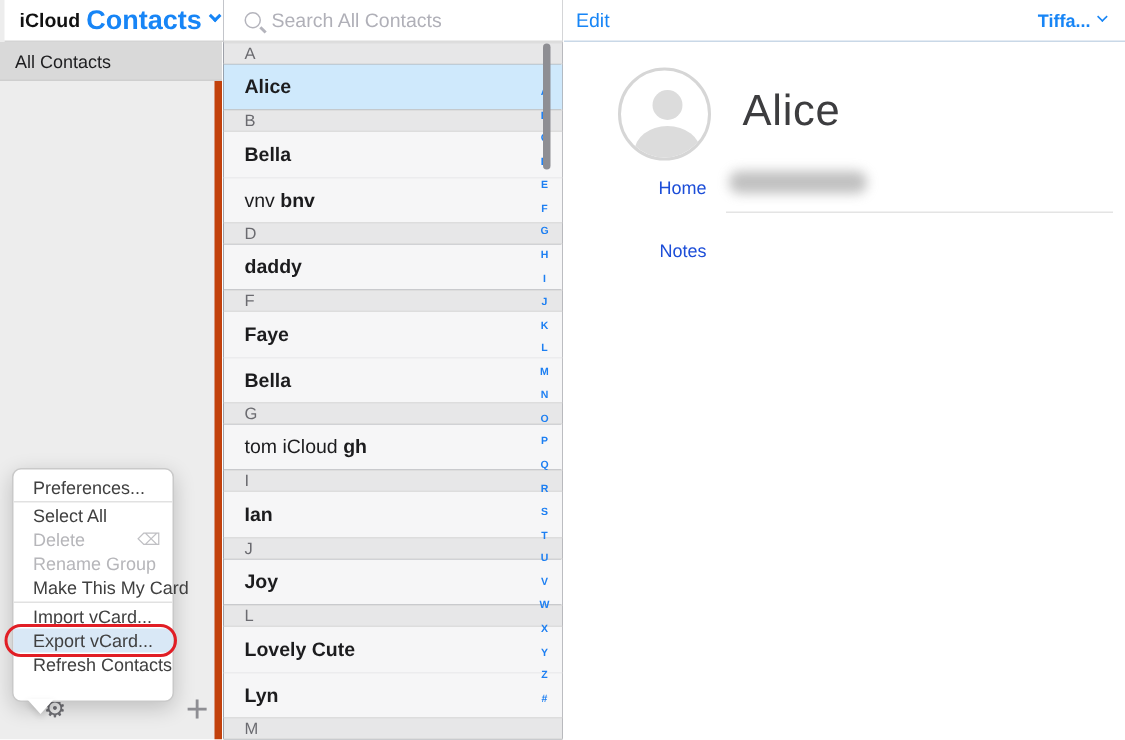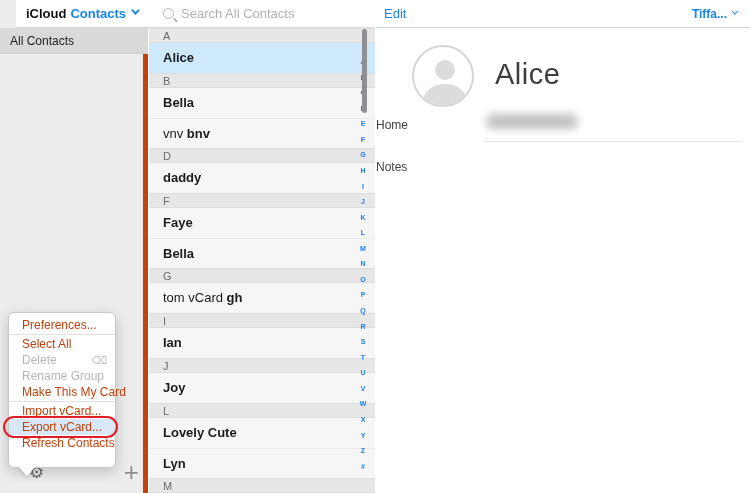--- a/index.html
+++ b/index.html
@@ -2,23 +2,23 @@
 <html><head>
 <meta charset="utf-8">
 <style>
   * { margin:0; padding:0; box-sizing:border-box; }
   html,body { width:750px; height:493px; overflow:hidden; }
   body { font-family:"Liberation Sans", sans-serif; background:#fff; position:relative; }
   .app { position:absolute; inset:0; width:750px; height:493px; overflow:hidden; }
 
   
   .left-col { position:absolute; left:0; top:0; width:148px; height:493px; background:#ededed; border-right:5px solid #c2410c; }
-  .topbar-left { position:absolute; left:16px; top:0; width:148px; height:28px; background:#fff; border-bottom:1px solid #d4d4d4; display:flex; align-items:center; padding-left:10px; }
+  .topbar-left { position:absolute; left:3px; top:0; width:148px; height:28px; background:#fff; border-bottom:1px solid #d4d4d4; display:flex; align-items:center; padding-left:10px; }
   .brand { font-size:13px; font-weight:bold; color:#111; }
-  .appname { font-size:13px; font-weight:bold; color:#1785f6; margin-left:4px; }
+  .appname { font-size:18px; font-weight:bold; color:#1785f6; margin-left:4px; }
   .chev { display:inline-block; width:6px; height:6px; border-right:2px solid #1785f6; border-bottom:2px solid #1785f6; transform:rotate(45deg) translateY(-2px); margin-left:5px; margin-top:-3px; }
   .chev.small { width:5px; height:5px; border-width:1.5px; margin-left:4px; }
   .group-row { position:absolute; left:0; top:28px; width:148px; height:26px; background:#d9d9d9; border-bottom:1px solid #cfcfcf; display:flex; align-items:center; padding-left:10px; font-size:12px; color:#1d1d1f; }
   .side-toolbar { position:absolute; left:0; bottom:0; width:148px; height:32px; }
   .gear { position:absolute; left:29px; top:3px; font-size:17px; color:#6f6f74; line-height:17px; }
   .plus { position:absolute; right:9px; top:-2px; font-size:26px; font-weight:100; color:#8e8e93; line-height:26px; }
 
   
   .list-col { position:absolute; left:149px; top:0; width:226px; height:493px; background:#0f172a; border-right:1px solid #c9c9c9; }
   .searchbar { position:absolute; left:0; top:0; width:226px; height:28px; background:#fff; border-bottom:1px solid #dcdcdc; display:flex; align-items:center; padding-left:14px; }
@@ -40,29 +40,29 @@
   .detail { position:absolute; left:376px; top:0; width:374px; height:493px; background:#fff; }
   .detail-header { position:absolute; left:0; top:0; width:374px; height:28px; border-bottom:1px solid #c9d8e7; display:flex; align-items:center; justify-content:space-between; padding:0 14px 0 8px; }
   .edit-link { font-size:13px; color:#1785f6; }
   .account { font-size:12px; font-weight:bold; color:#1785f6; display:flex; align-items:center; }
   .avatar { position:absolute; left:36px; top:45px; width:62px; height:62px; border:2px solid #d6d6d6; border-radius:50%; overflow:hidden; background:#fff; }
   .avatar .head { position:absolute; left:21px; top:13px; width:20px; height:20px; border-radius:50%; background:#dcdcdc; }
   .avatar .torso { position:absolute; left:9px; top:37px; width:44px; height:34px; border-radius:50% 50% 0 0; background:#dcdcdc; }
   .contact-name { position:absolute; left:119px; top:58px; font-size:29px; font-weight:300; color:#3d3d3f; letter-spacing:.5px; }
   .fields { position:absolute; left:0; top:112px; width:374px; }
   .field-row { display:flex; }
-  .field-label { width:95px; font-size:12px; color:#404040; padding-top:6px; flex:none; }
+  .field-label { width:95px; text-align:right; font-size:12px; color:#1d4ed8; padding-top:6px; flex:none; }
   .field-value { flex:1; margin-left:13px; margin-right:8px; min-height:30px; position:relative; }
   .field-row.with-line .field-value { border-bottom:1px solid #e4e4e4; }
   .redacted-blob { position:absolute; left:2px; top:2px; width:92px; height:15px; background:#8e8e8e; opacity:.55; border-radius:7px; filter:blur(4px); }
   .field-row + .field-row { margin-top:12px; }
 
   
   .menu { position:absolute; left:8px; top:312px; width:108px; height:156px; background:#fff; border:1px solid #c9c9c9; border-radius:6px; box-shadow:0 4px 14px rgba(0,0,0,.2); padding:4px 0 2px 0; z-index:10; }
-  .menu-item { height:16px; line-height:16px; font-size:12px; color:#c2410c; padding:0 8px 0 13px; display:flex; justify-content:space-between; align-items:center; position:relative; white-space:nowrap; }
+  .menu-item { height:16px; line-height:16px; font-size:12px; color:#404040; padding:0 8px 0 13px; display:flex; justify-content:space-between; align-items:center; position:relative; white-space:nowrap; }
   .menu-item.disabled { color:#b6b6ba; }
   .menu-item.highlighted { background:#d9e8f6; }
   .menu-divider { height:1px; background:#e1e1e1; margin:1px 0; }
   .trail-ic { font-size:11px; color:#c0c0c4; }
   .red-ring { position:absolute; left:-6px; right:-3px; top:-3px; bottom:-3px; border:2.5px solid #e11e25; border-radius:11px; pointer-events:none; z-index:11; }
   .menu-tail { position:absolute; left:18px; top:466px; width:0; height:0; border-left:9px solid transparent; border-right:9px solid transparent; border-top:10px solid #fff; z-index:10; filter:drop-shadow(0 2px 2px rgba(0,0,0,.15)); }
 </style>
 </head>
 <body>
 
@@ -93,21 +93,21 @@
         <div class="contact-row selected"><span class="nm-bold">Alice</span></div>
         <div class="sec-header">B</div>
         <div class="contact-row"><span class="nm-bold">Bella</span></div>
         <div class="contact-row"><span class="nm-reg">vnv </span><span class="nm-bold">bnv</span></div>
         <div class="sec-header">D</div>
         <div class="contact-row"><span class="nm-bold">daddy</span></div>
         <div class="sec-header">F</div>
         <div class="contact-row"><span class="nm-bold">Faye</span></div>
         <div class="contact-row"><span class="nm-bold">Bella</span></div>
         <div class="sec-header">G</div>
-        <div class="contact-row"><span class="nm-reg">tom vCard </span><span class="nm-bold">gh</span></div>
+        <div class="contact-row"><span class="nm-reg">tom iCloud </span><span class="nm-bold">gh</span></div>
         <div class="sec-header">I</div>
         <div class="contact-row"><span class="nm-bold">Ian</span></div>
         <div class="sec-header">J</div>
         <div class="contact-row"><span class="nm-bold">Joy</span></div>
         <div class="sec-header">L</div>
         <div class="contact-row"><span class="nm-bold">Lovely Cute</span></div>
         <div class="contact-row"><span class="nm-bold">Lyn</span></div>
         <div class="sec-header">M</div>
       </div>
     <div class="alpha-strip" id="alpha-strip">

